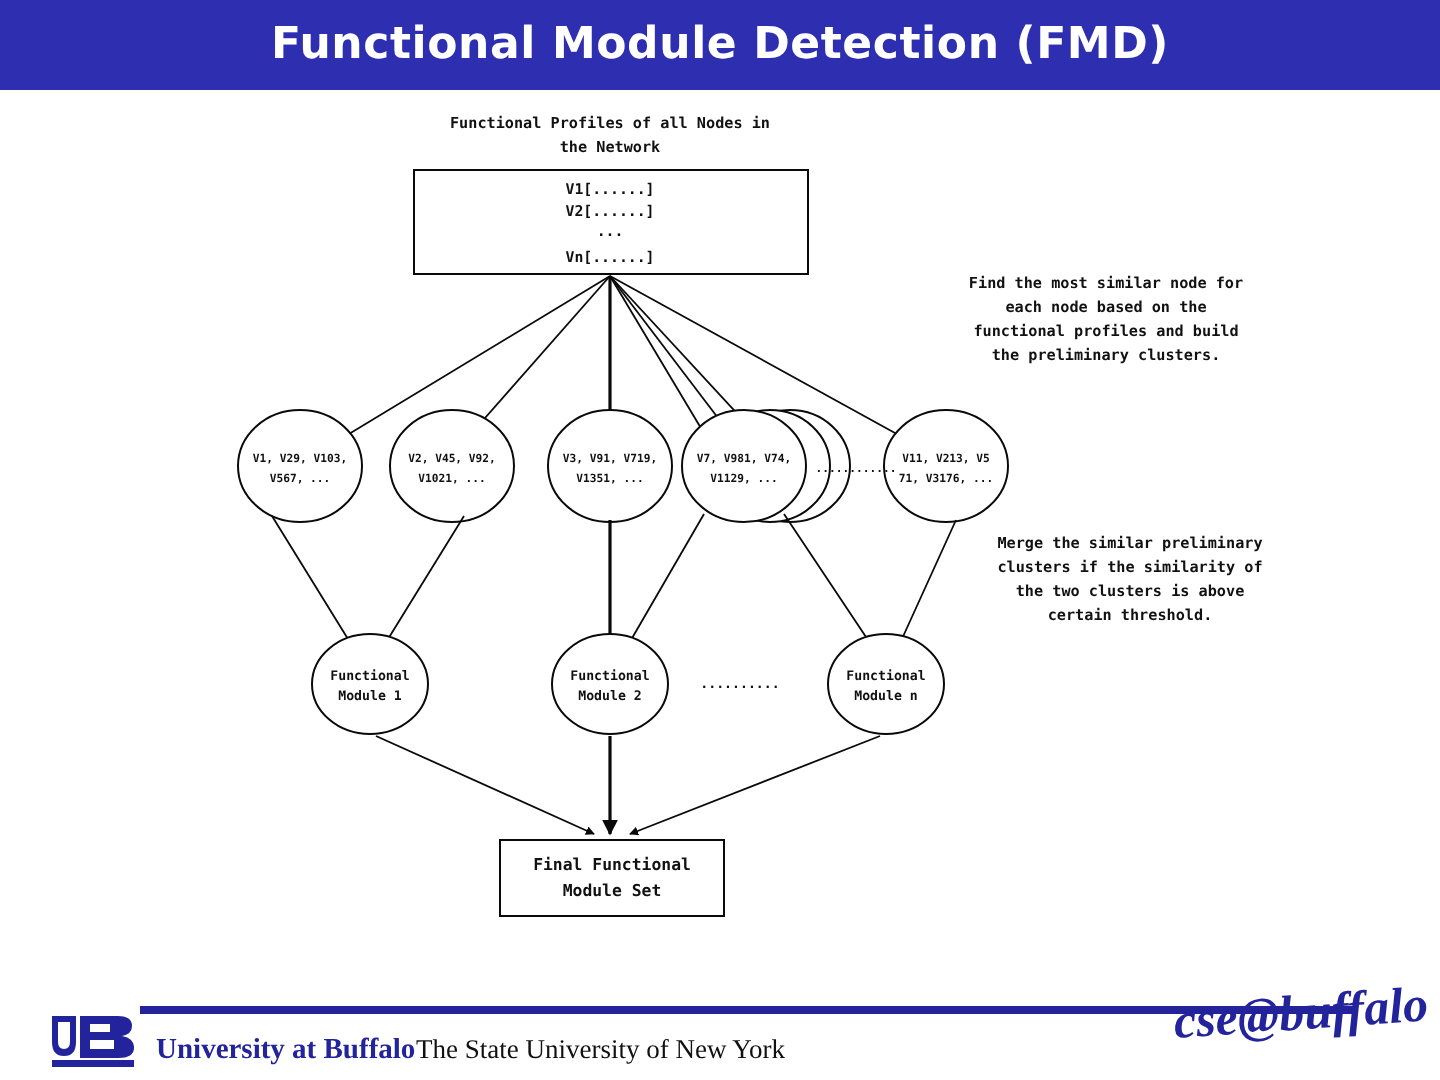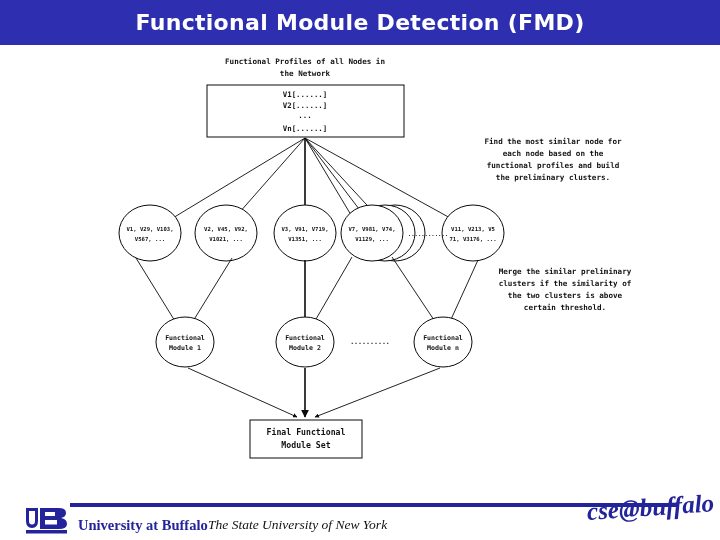--- a/index.html
+++ b/index.html
@@ -122,21 +122,20 @@
     font-weight: bold;
     font-size: 14.5px;
     color: #23239c;
     white-space: nowrap;
   }
   #footer-tagline {
     position: absolute;
     left: 208px;
     top: 33px;
     font-family: "Liberation Serif", serif;
-    font-style: italic;
     font-size: 13.5px;
     color: #111111;
     white-space: nowrap;
   }
   #cse-mark {
     position: absolute;
     left: 588px;
     top: 14px;
     font-family: "Liberation Serif", serif;
     font-style: italic;

